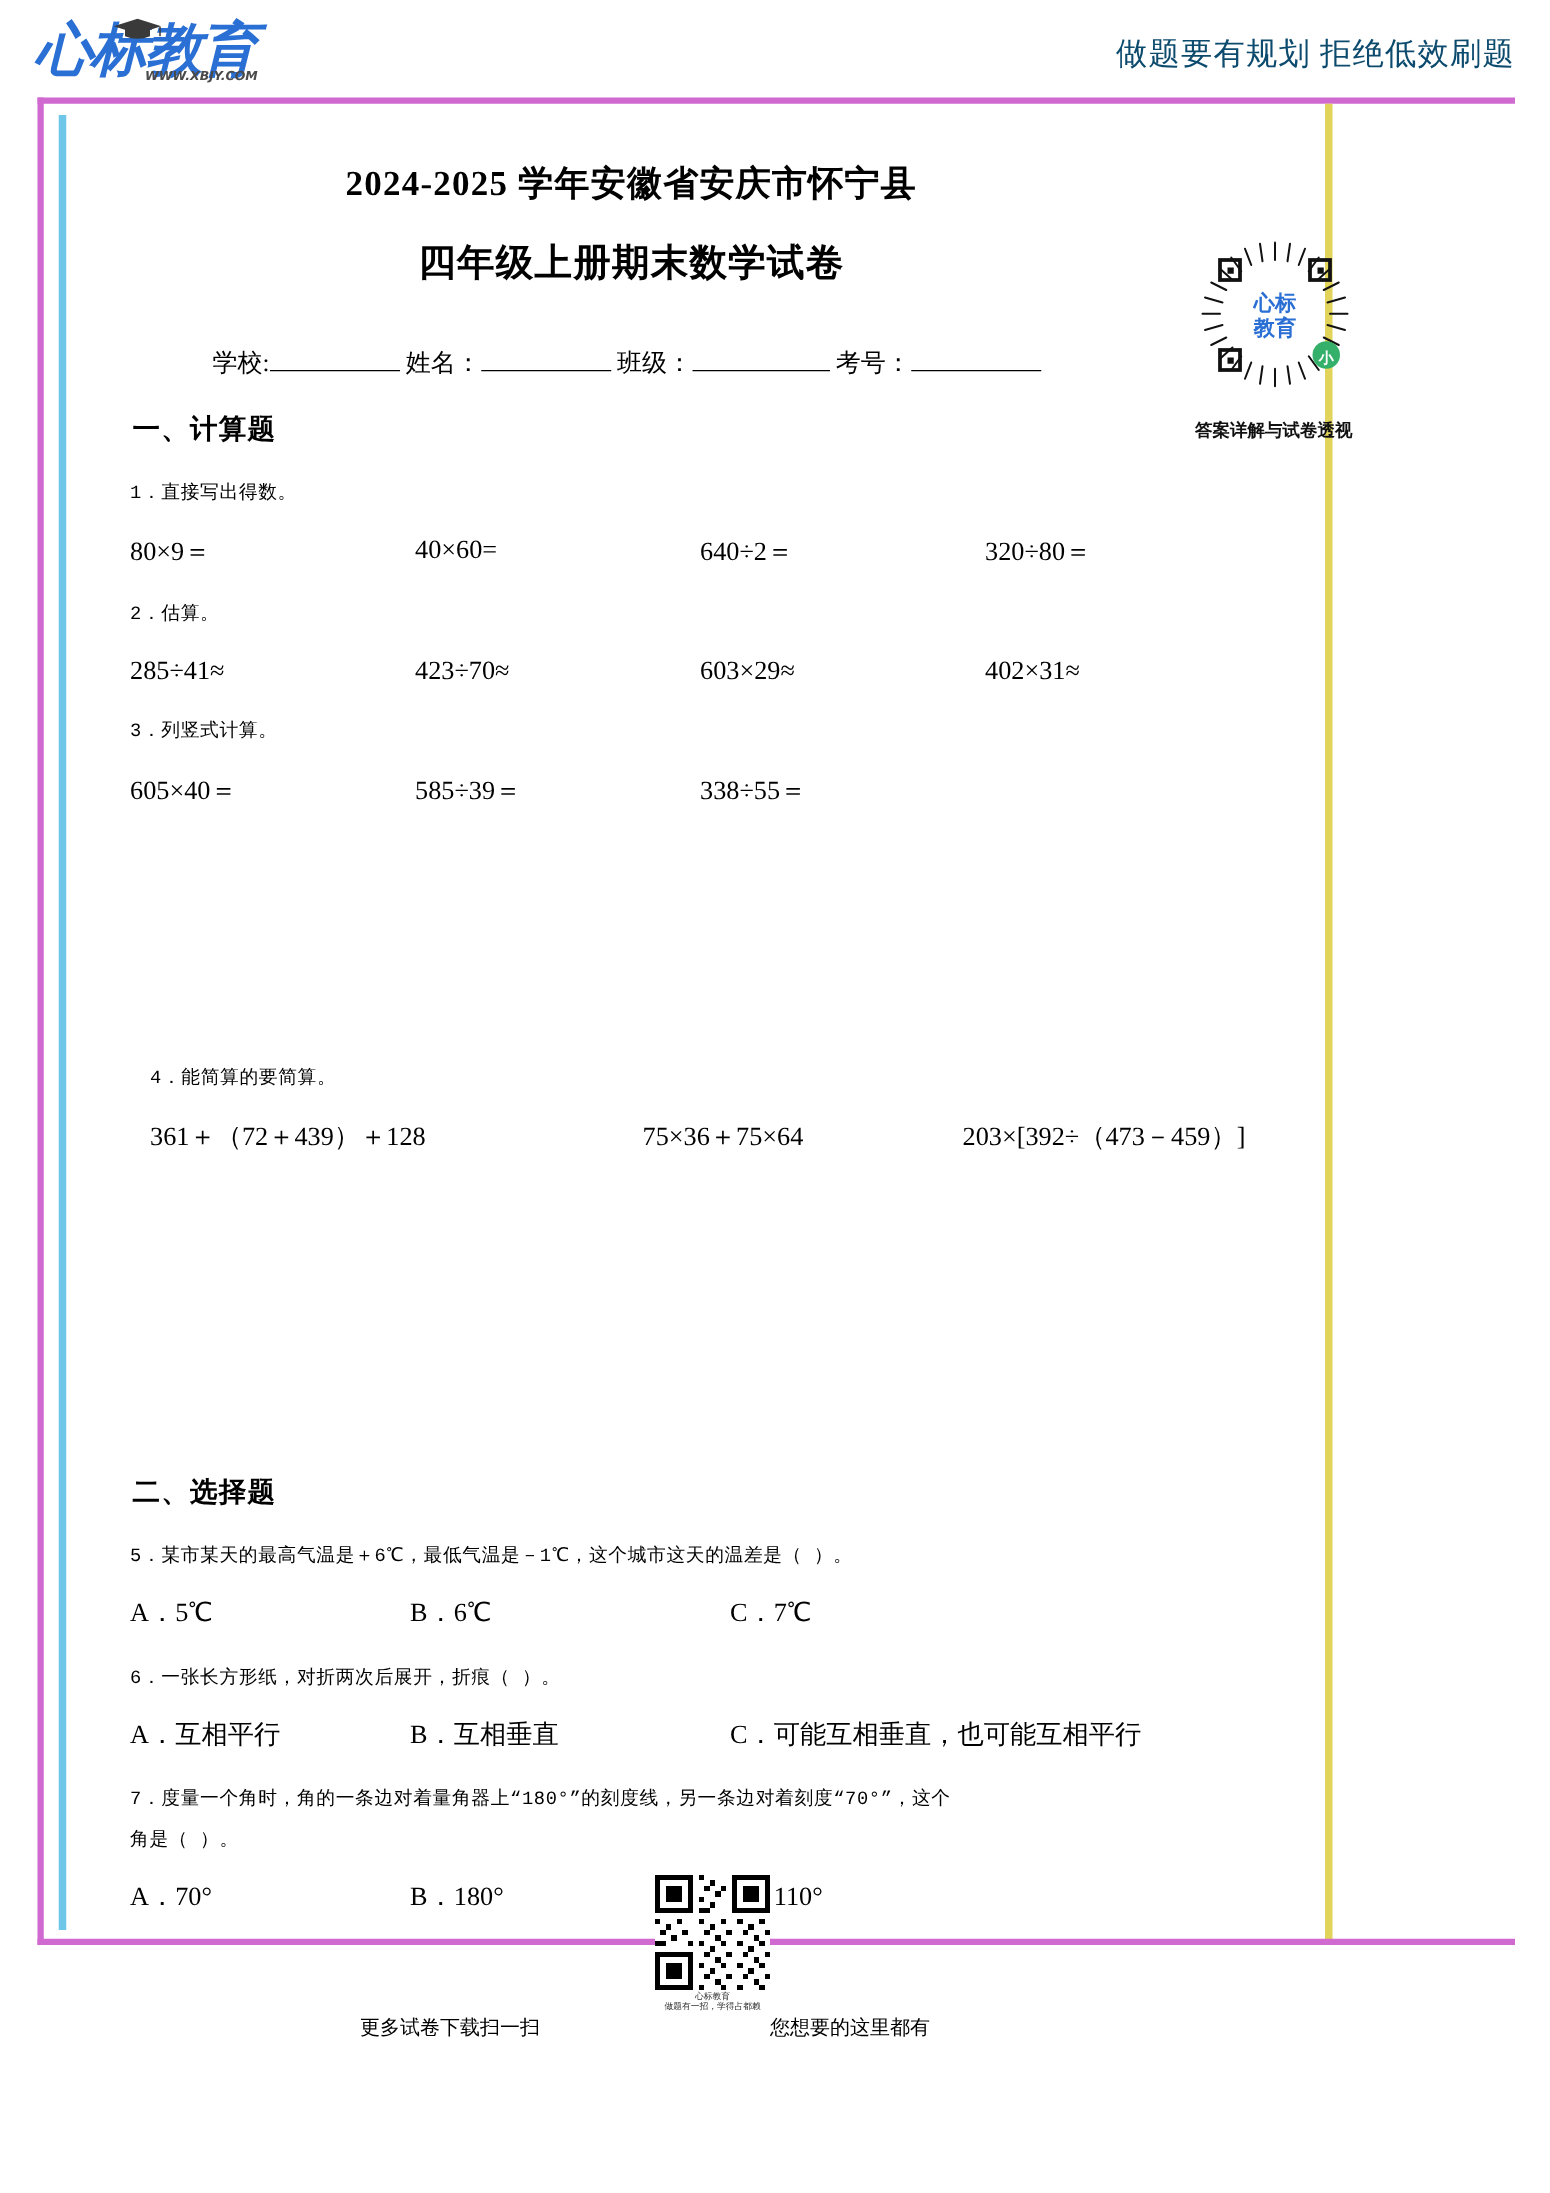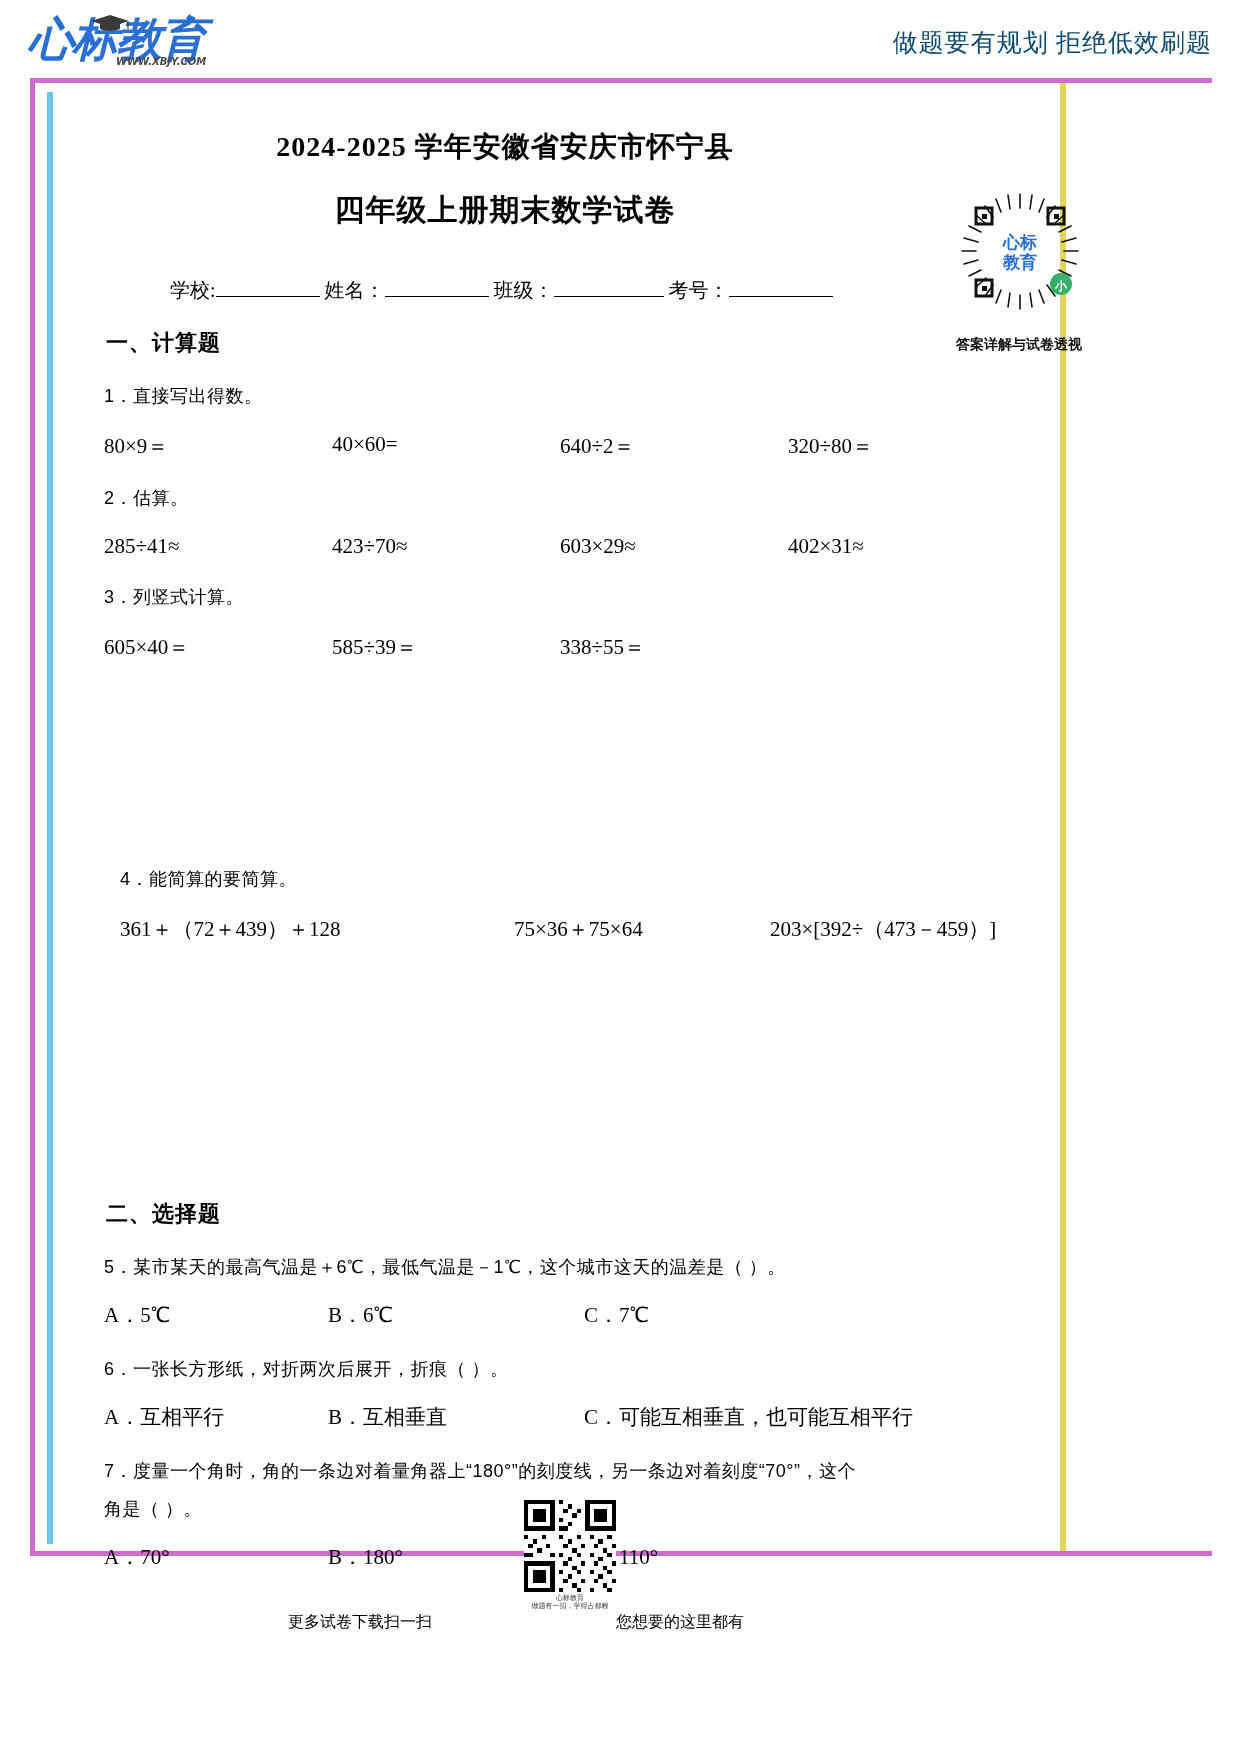--- a/index.html
+++ b/index.html
@@ -90,22 +90,22 @@
     margin-top:24px;
     font-size:22px;
     font-weight:bold;
     font-family:"Liberation Serif", serif;
     padding-left:46px;
     letter-spacing:1px;
   }
   .sec-head.tight{ margin-top:44px; }
 
   .qline{
-    font-size:18px;
-    font-family:Liberation Sans, sans-serif;
+    font-size:15px;
+    font-family:Liberation Mono, monospace;
     padding-left:44px;
     margin-top:26px;
     letter-spacing:0.5px;
   }
   .qline.sub{ padding-left:60px; }
 
   .exprow{
     margin-top:24px;
     padding-left:44px;
     font-size:21px;

